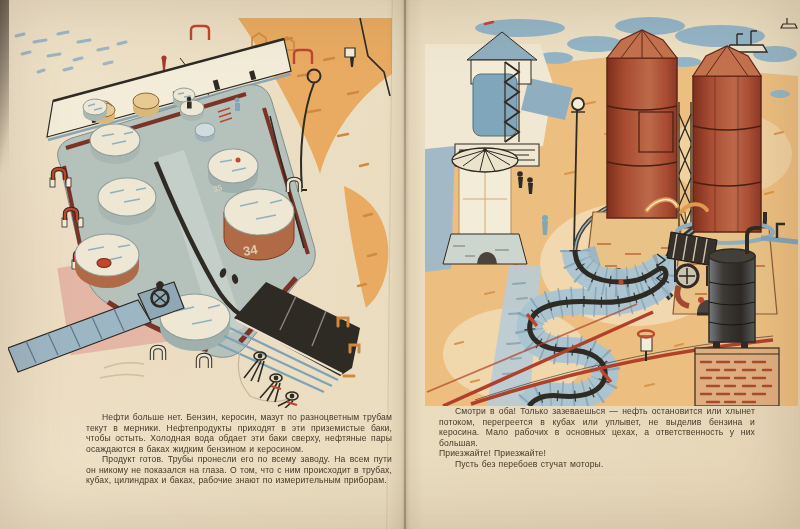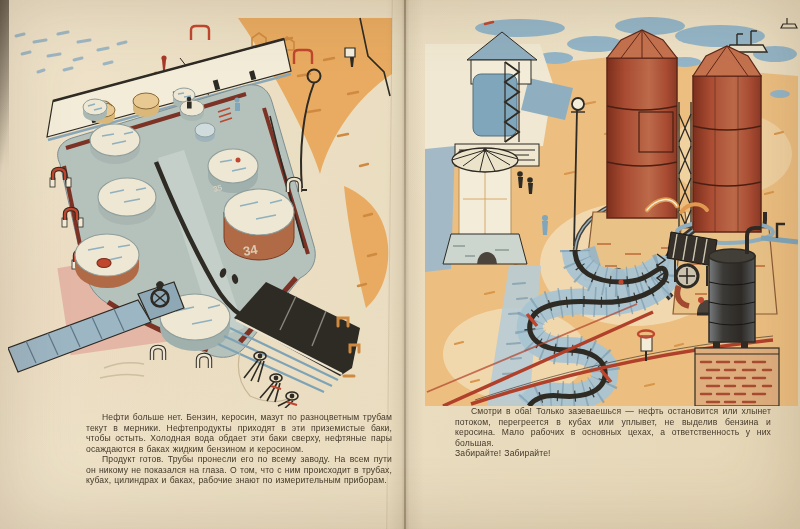--- a/index.html
+++ b/index.html
@@ -14,21 +14,21 @@
   .page-left{left:0;width:403px}
   .page-right{left:403px;width:397px}
   svg{position:absolute;display:block}
   .illus-left{left:8px;top:16px}
   .illus-right{left:22px;top:14px}
   .textblock{position:absolute;font-size:8.6px;line-height:10.55px;color:#44392b;
      text-align:justify;letter-spacing:.12px;word-spacing:.6px}
   .textblock p{margin:0}
   .ind{text-indent:16px}
   .tb-left{left:86px;top:412px;width:306px}
-  .tb-right{left:52px;top:406px;width:316px}
+  .tb-right{left:36px;top:406px;width:316px}
   .gutter{position:absolute;left:386px;top:0;width:38px;height:100%;pointer-events:none;
     background:linear-gradient(90deg, rgba(101,81,55,0) 0%, rgba(101,81,55,0.10) 40%,
       rgba(70,54,34,0.22) 50%, rgba(101,81,55,0.08) 62%, rgba(101,81,55,0) 100%);}
   .crease-main{position:absolute;left:404px;top:0;width:2px;height:100%;pointer-events:none;
     background:linear-gradient(180deg, rgba(90,68,40,.38), rgba(90,68,40,.16) 55%, rgba(90,68,40,.34));}
   .crease-soft{position:absolute;left:389px;top:0;width:1px;height:100%;pointer-events:none;
     background:rgba(120,95,60,.16);transform:skewX(-.6deg)}
   .edge-tl{position:absolute;left:0;top:0;width:9px;height:190px;pointer-events:none;
     background:linear-gradient(100deg, rgba(35,28,20,.55), rgba(35,28,20,0) 75%),
                linear-gradient(180deg, rgba(35,28,20,.35), rgba(35,28,20,0) 90%);}
@@ -573,21 +573,22 @@
 
       <g>
         <rect x="216" y="322" width="11" height="15" fill="#f2ecd9" stroke="#2e2a24" stroke-width="1"></rect>
         <ellipse cx="221" cy="320" rx="8" ry="3.5" fill="none" stroke="#c0462e" stroke-width="2.4"></ellipse>
         <line x1="221" y1="337" x2="221" y2="347" stroke="#2e2a24" stroke-width="2"></line>
       </g>
     </svg>
 
     <div class="textblock tb-right">
       <p class="ind">Смотри в оба! Только зазеваешься — нефть остановится или хлынет потоком, перегреется в кубах или уплывет, не выделив бензина и керосина. Мало рабочих в основных цехах, а ответственность у них большая.</p>
-      <p>Забирайте! Забирайте!</p>
+      <p>Приезжайте! Приезжайте!</p>
+      <p class="ind">Пусть без перебоев стучат моторы.</p>
     </div>
   </div>
 
   <div class="gutter"></div>
   <div class="crease-soft"></div>
   <div class="crease-main"></div>
   <div class="edge-tl"></div>
   <div class="vignette"></div>
 </div>
 

